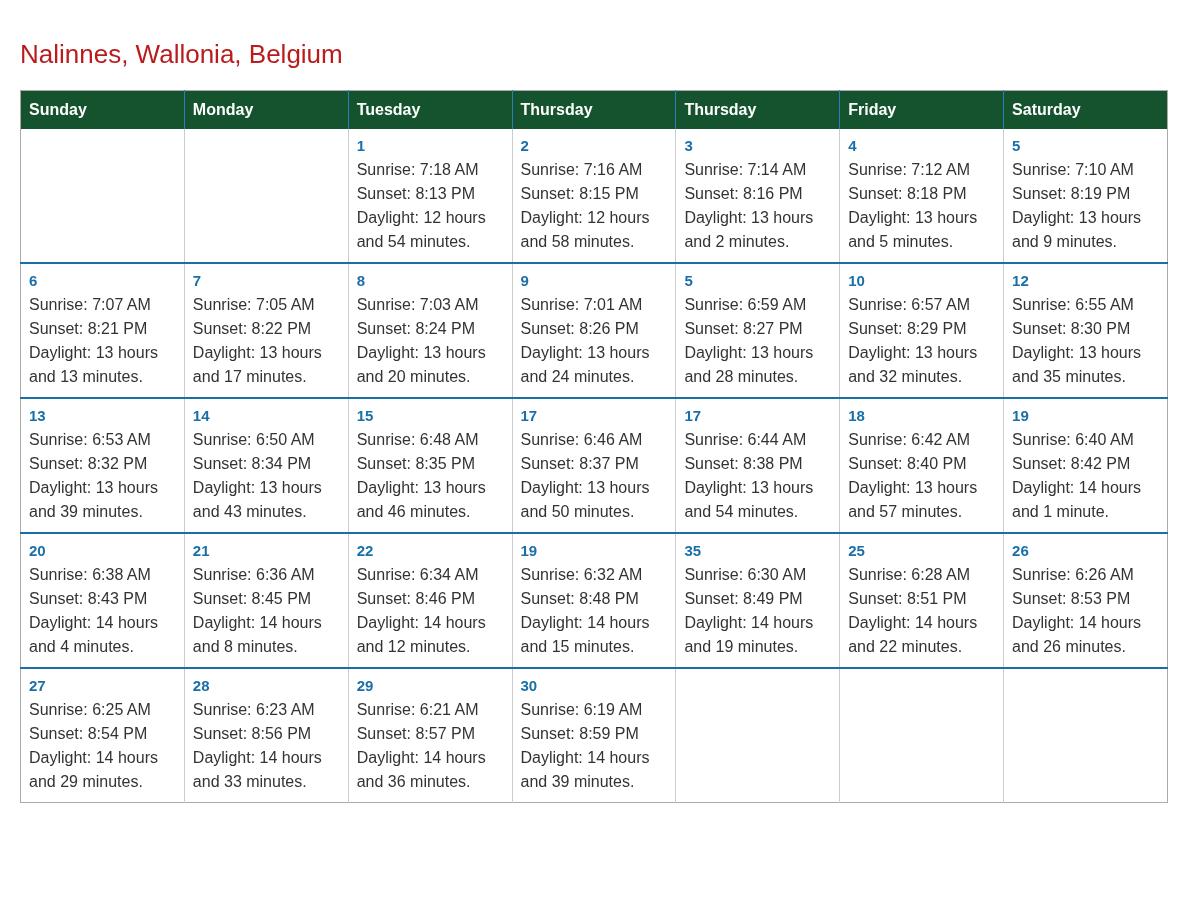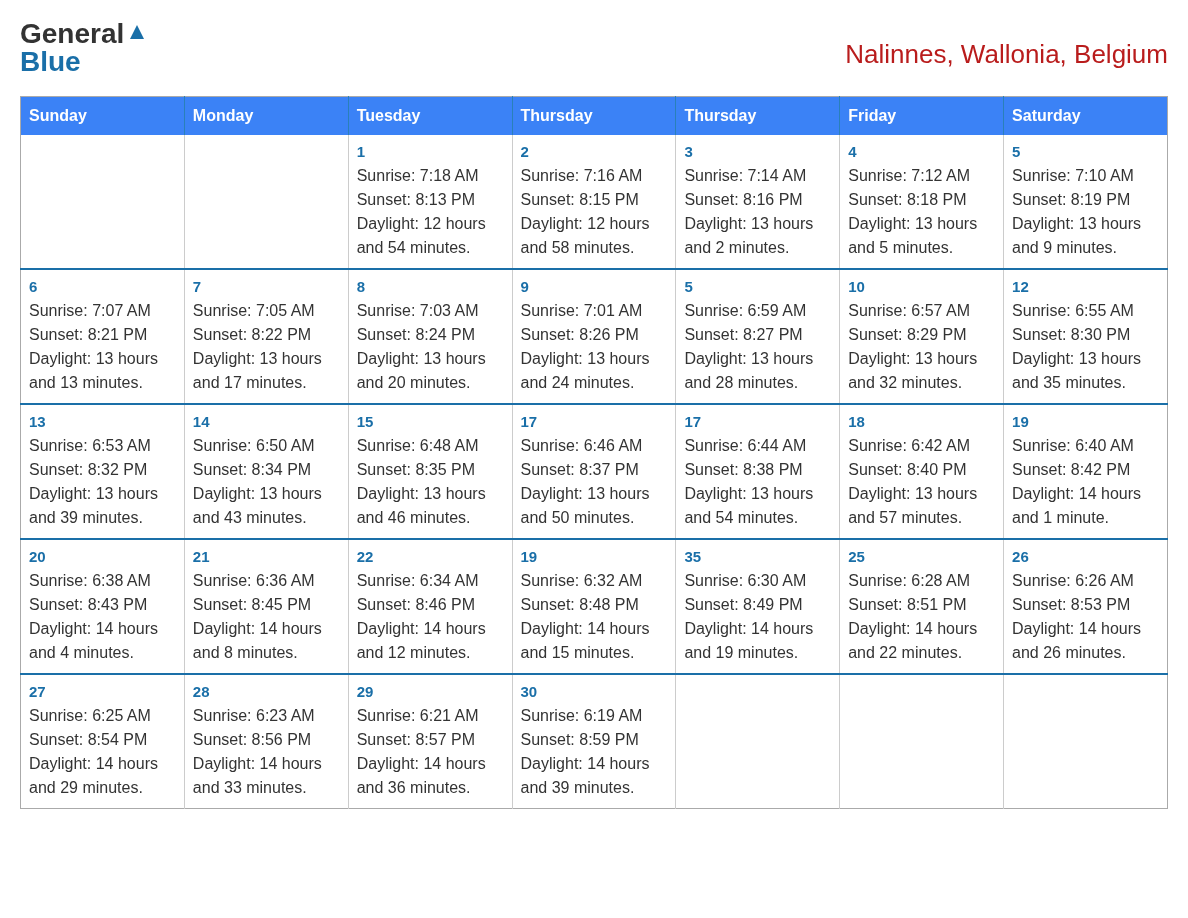--- a/index.html
+++ b/index.html
@@ -48,21 +48,21 @@
       font-size: 26px;
       color: #b91c1c;
       margin-top: 19px;
     }
     .calendar-table {
       width: 100%;
       border-collapse: collapse;
       border: 1px solid #aaa;
     }
     .calendar-table th {
-      background-color: #3b82f6;
+      background-color: #14532d;
       color: #fff;
       padding: 10px 8px;
       text-align: left;
       font-size: 16px;
       font-weight: bold;
       border-right: 1px solid #2980b9;
     }
     .calendar-table th:last-child {
       border-right: none;
     }
@@ -95,29 +95,20 @@
       line-height: 1.5;
     }
     .empty-cell {
       background: #fff;
     }
   </style>
 </head>
 <body>
 
 <div class="header">
-  <div class="logo">
-    <div style="display:flex; align-items:center;">
-      <span class="logo-general">General</span>
-      <svg width="22" height="22" viewBox="0 0 22 22" style="margin-left:2px; margin-top:-4px;">
-        <polygon points="4,18 18,18 11,4" fill="#1a6fa8"></polygon>
-      </svg>
-    </div>
-    <span class="logo-blue">Blue</span>
-  </div>
   <div class="title-section">
     <div class="location-title">Nalinnes, Wallonia, Belgium</div>
   </div>
 </div>
 
 <table class="calendar-table">
   <thead>
     <tr>
     <th>Sunday</th>
         <th>Monday</th>

